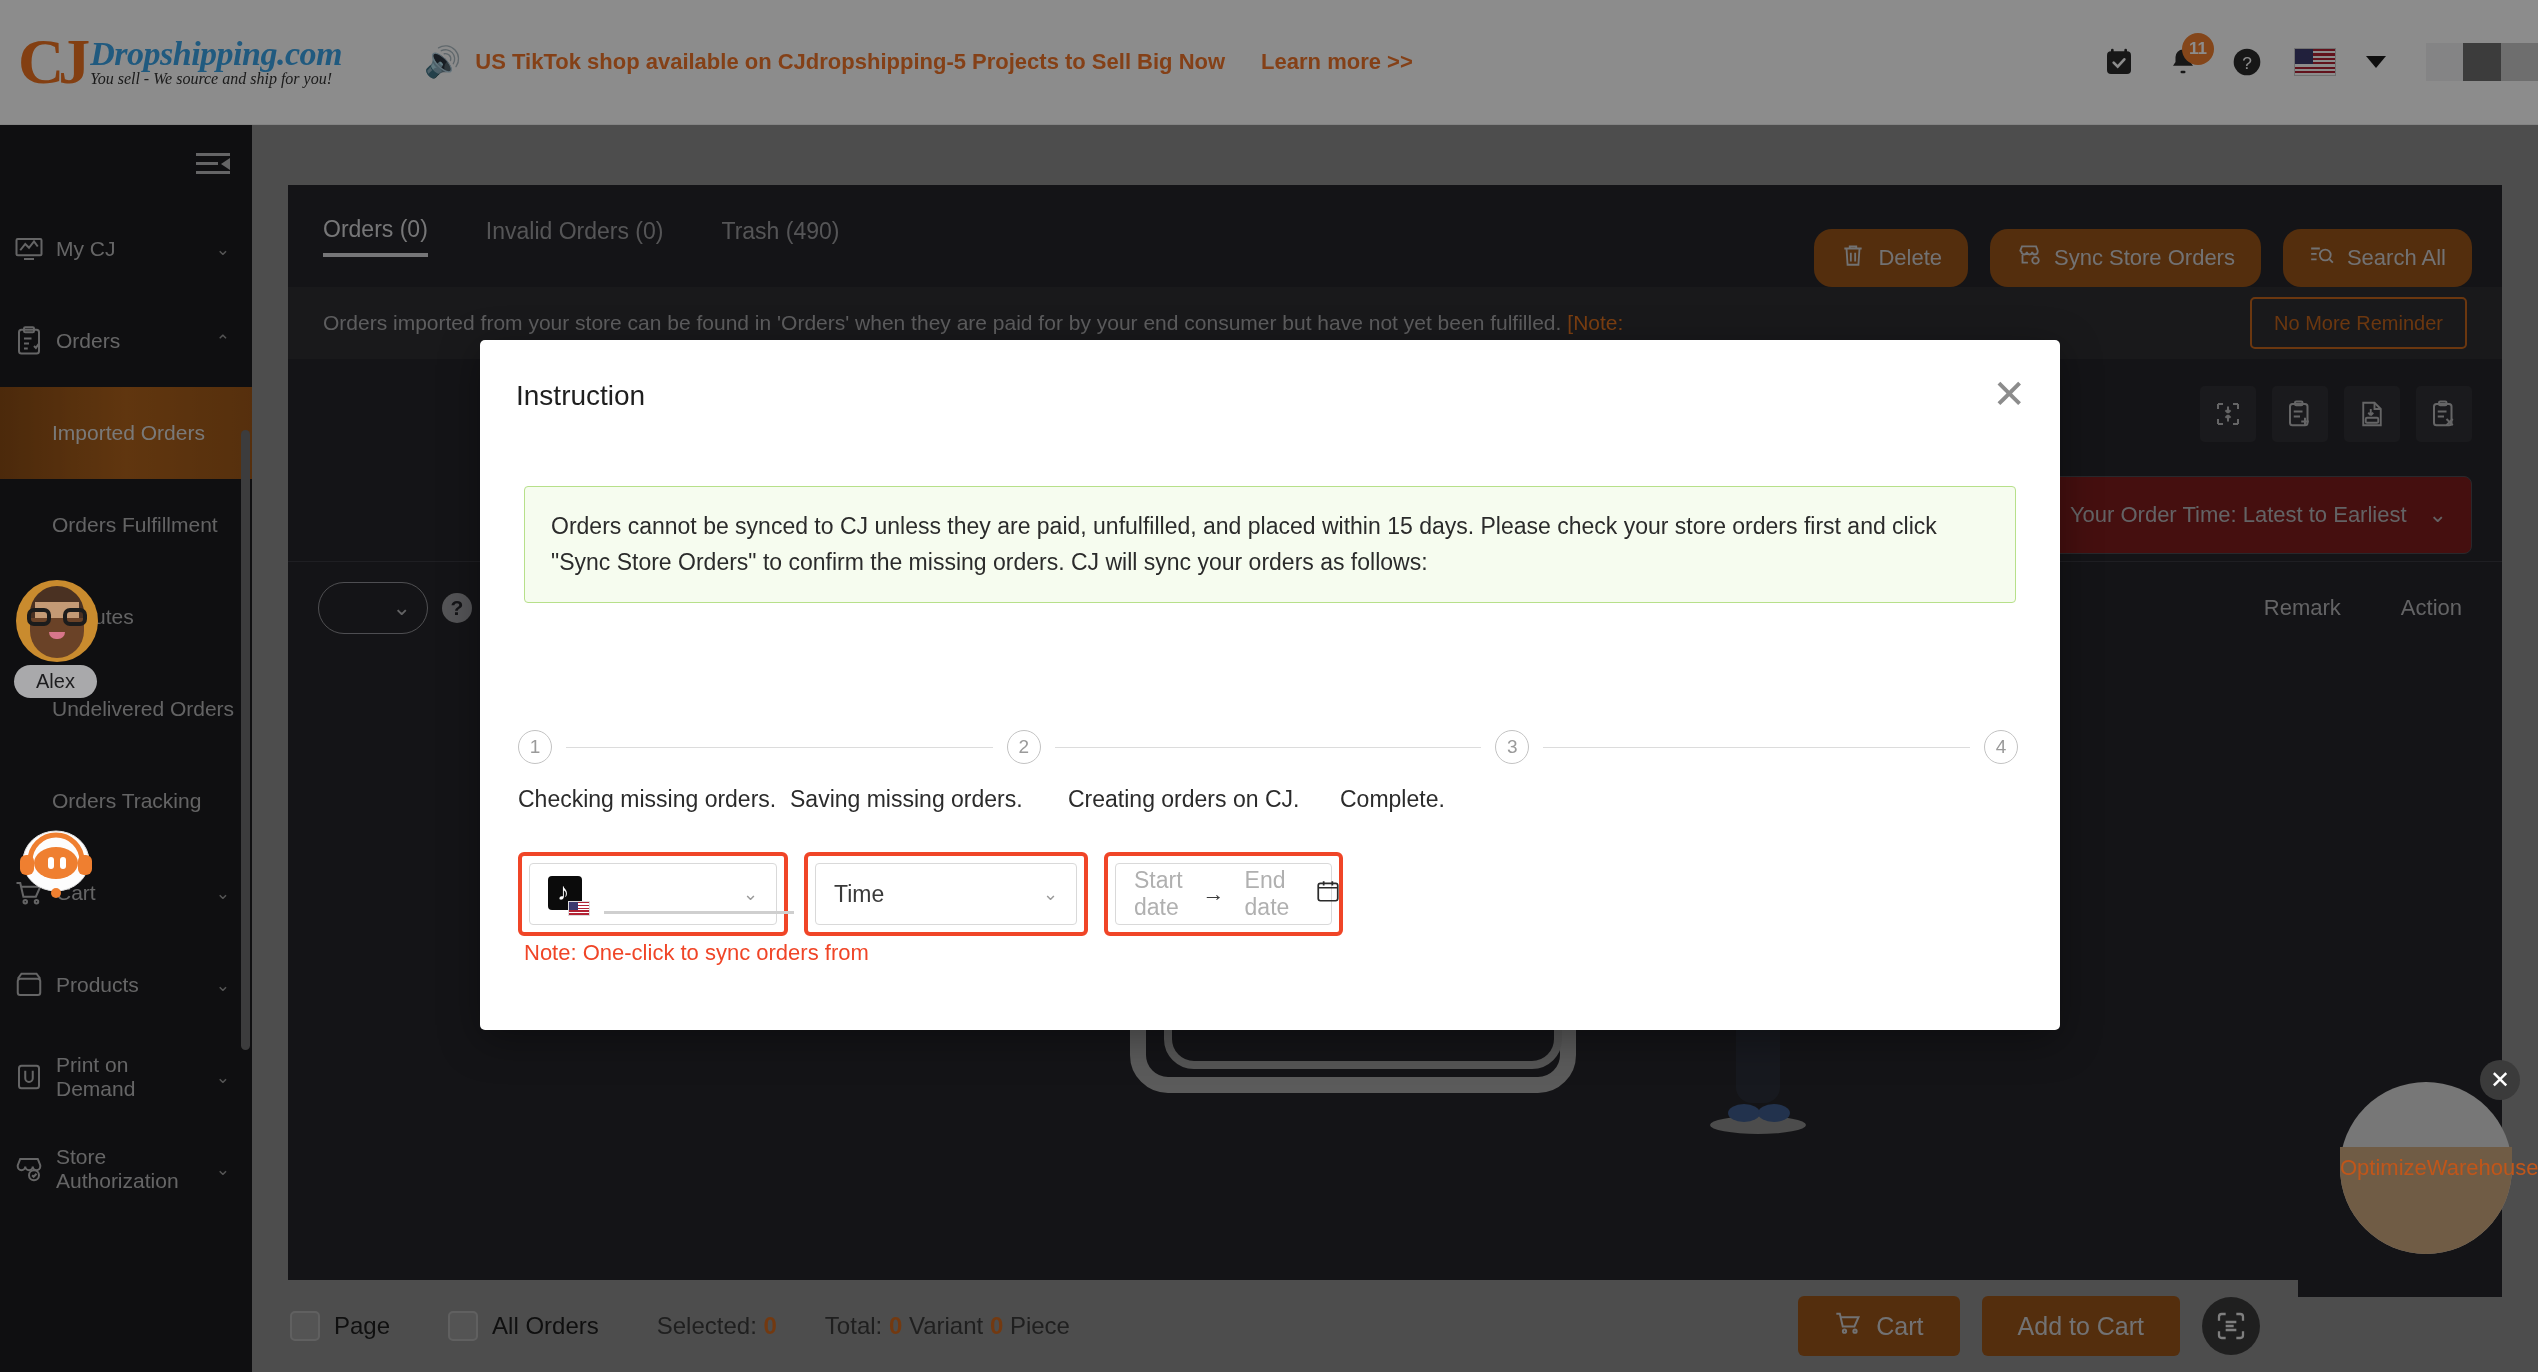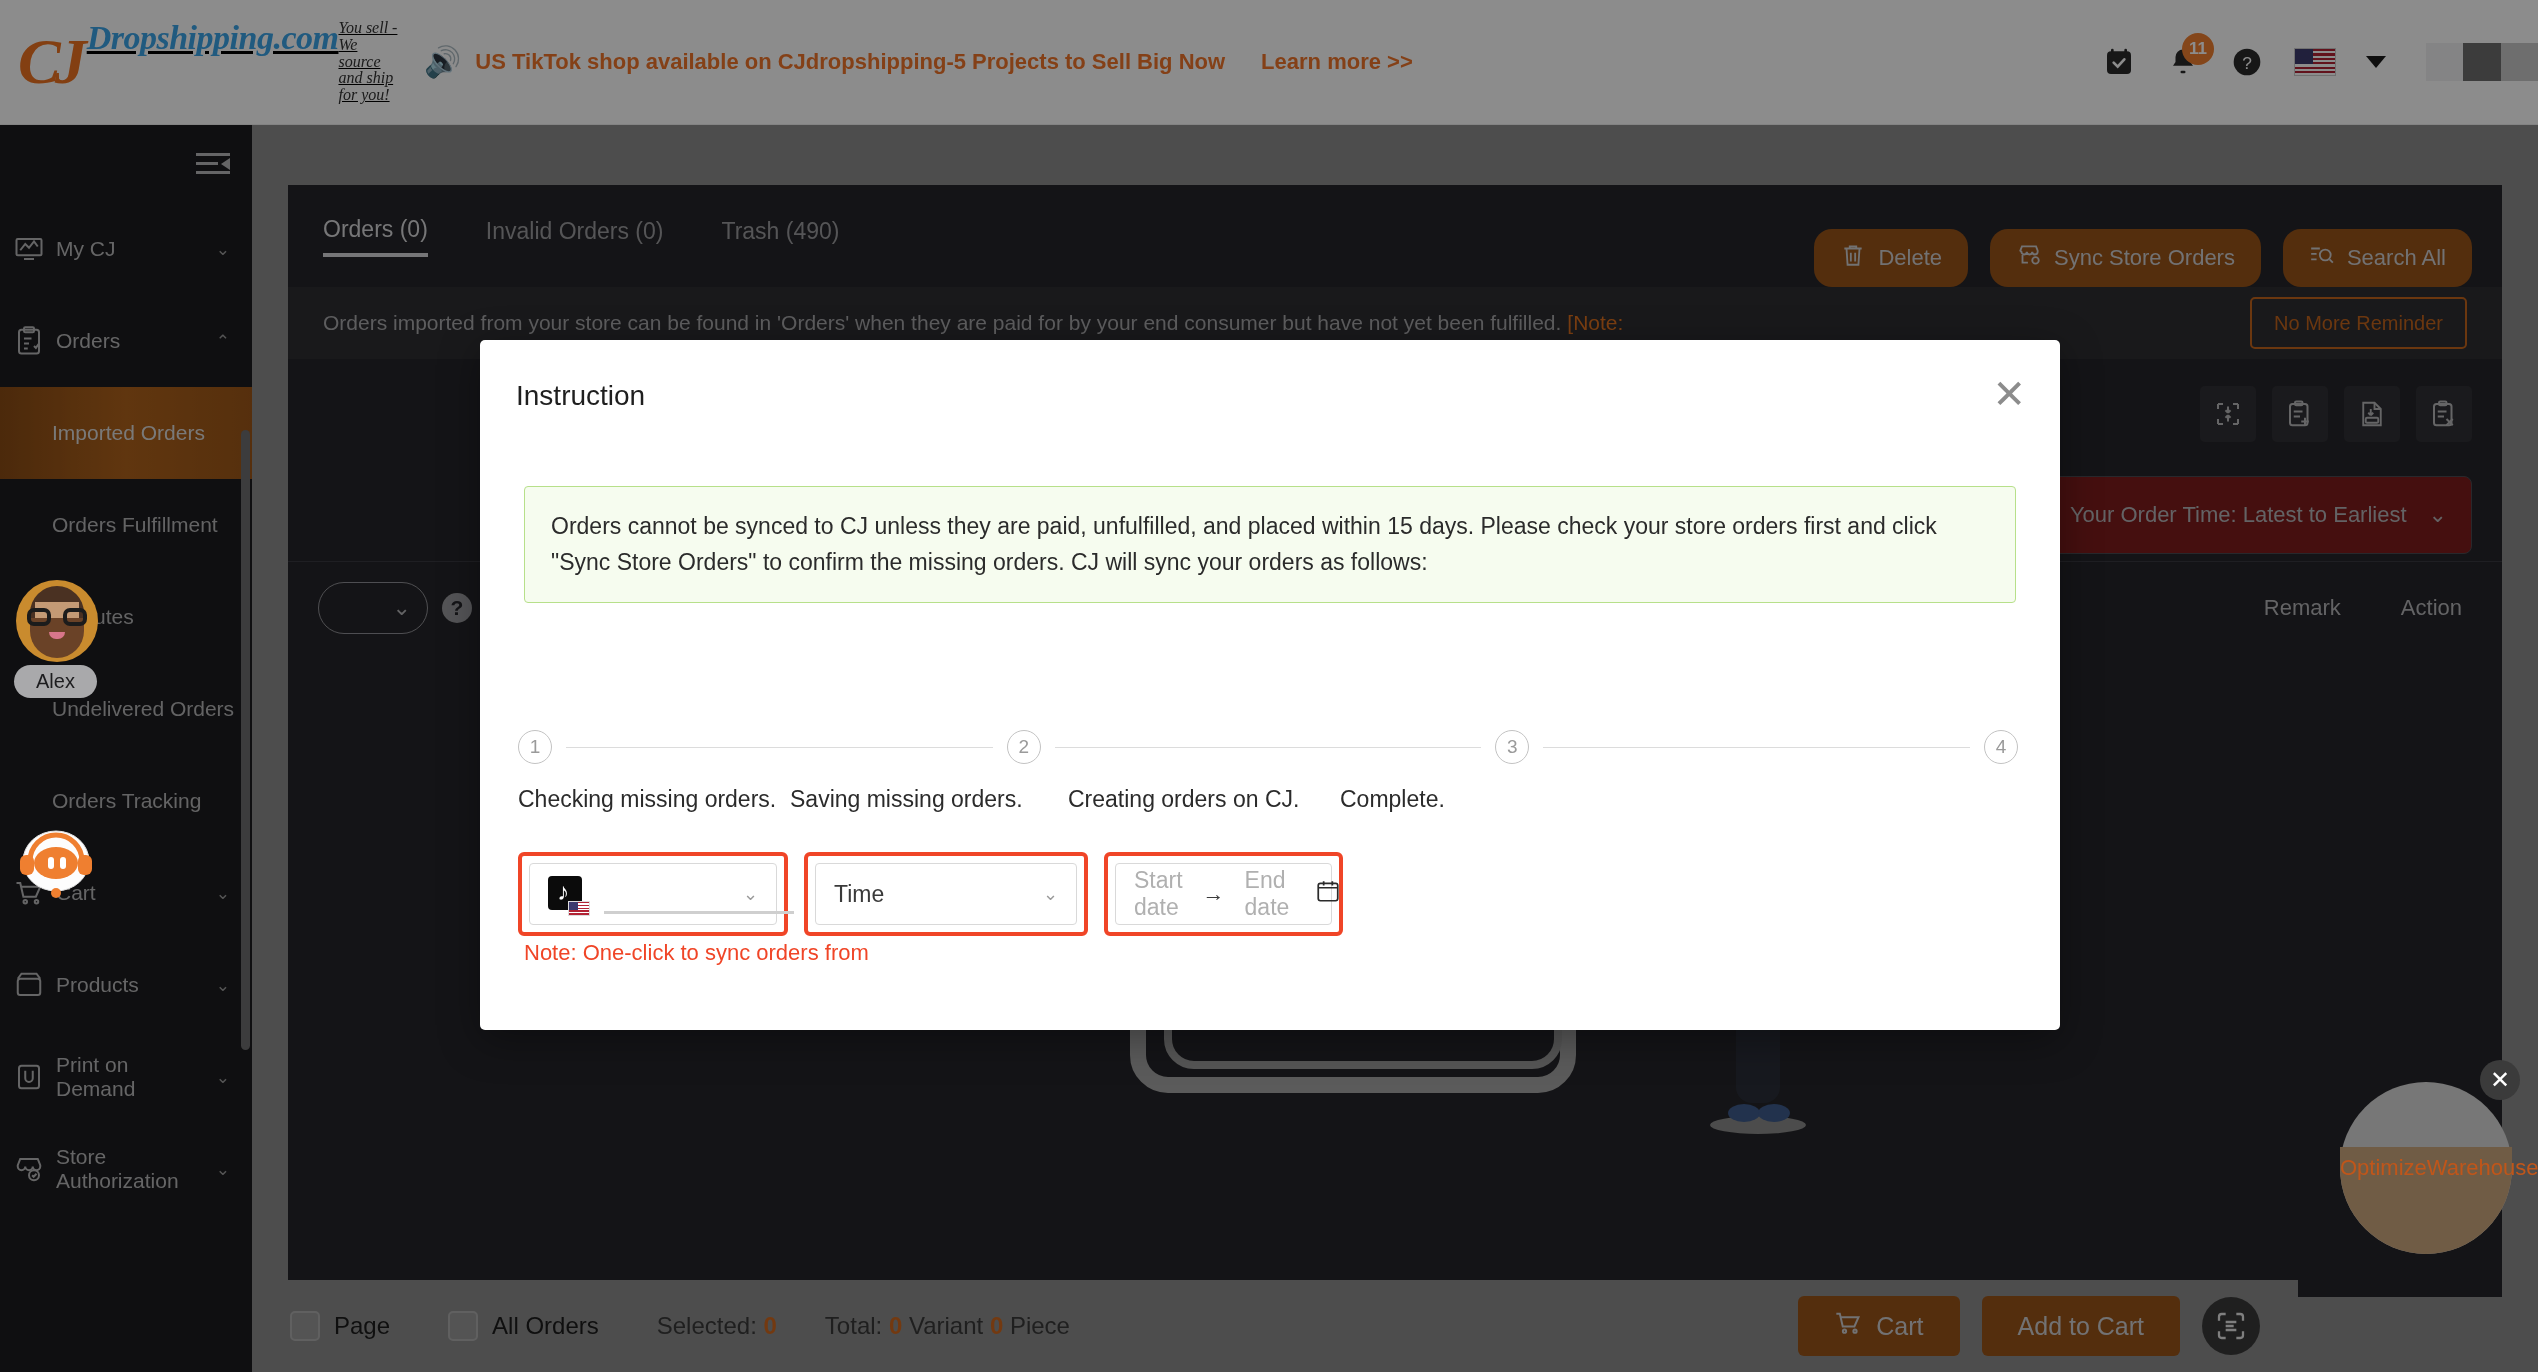--- a/index.html
+++ b/index.html
@@ -12,23 +12,23 @@
   .app { position: relative; width: 2538px; height: 1372px; }
 
   
   .topbar {
     position: absolute; top: 0; left: 0; width: 2538px; height: 125px;
     background: #ffffff; display: flex; align-items: center;
     border-bottom: 1px solid #eeeeee;
   }
   .logo-wrap { display: flex; align-items: center; padding-left: 18px; width: 400px; }
   .logo-mark { font-size: 64px; color: #ee7421; font-family: "Liberation Serif", serif;
-               font-style: italic; font-weight: bold; line-height: 1; letter-spacing: -6px;
+               font-weight: bold; line-height: 1; letter-spacing: -6px;
                margin-right: 6px; }
-  .logo-txt { display: flex; flex-direction: row; line-height: 1.05; text-decoration: underline; }
+  .logo-txt { display: flex; flex-direction: column; line-height: 1.05; }
   .logo-title { font-size: 34px; color: #3ba4e8; font-style: italic; font-weight: bold;
                 font-family: "Liberation Serif", serif; letter-spacing: -0.5px;}
   .logo-sub { font-size: 16px; color: #333; font-style: italic; font-family: "Liberation Serif", serif; }
 
   .promo { display: flex; align-items: center; gap: 14px; margin-left: 24px; }
   .promo-speaker { color: #f0762b; font-size: 30px; line-height: 1; }
   .promo-text { color: #f0762b; font-size: 22px; font-weight: bold; }
   .promo-link { color: #f0762b; font-size: 22px; font-weight: bold; margin-left: 22px; cursor: pointer; }
 
   .top-right { margin-left: auto; display: flex; align-items: center; gap: 30px; padding-right: 0px; }

